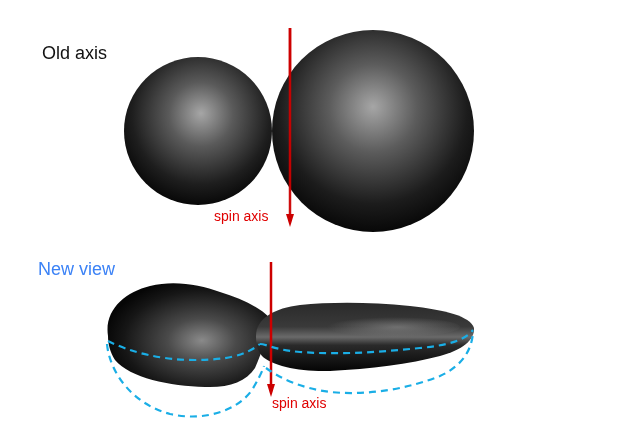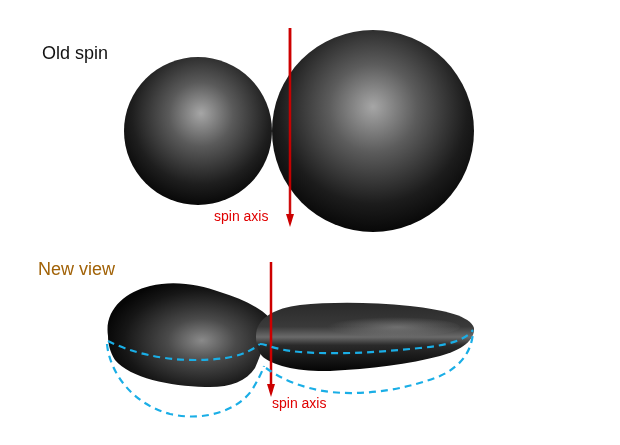--- a/index.html
+++ b/index.html
@@ -64,17 +64,17 @@
 
     <g fill="none" stroke="#1aaee6" stroke-width="2.2" stroke-dasharray="7,5">
       <path d="M108,341 C130,352 160,360 195,360 C225,360 245,356 260,344"></path>
       <path d="M107,344 C110,375 135,405 170,414 C205,422 238,410 252,390 C258,380 262,372 264,366"></path>
       <path d="M260,344 C266,344 275,350 300,352 C340,355 380,352 420,348 C450,345 465,340 473,330"></path>
       <path d="M266,368 C280,378 300,388 330,392 C370,396 410,388 440,376 C462,366 472,350 473,332"></path>
     </g>
   </g>
 </svg>
 
-<div class="lbl" style="position:absolute;left:42px;top:43px;font-size:18px;color:#111;">Old spin</div>
+<div class="lbl" style="position:absolute;left:42px;top:43px;font-size:18px;color:#111;">Old axis</div>
 <div class="lbl" style="position:absolute;left:214px;top:208px;font-size:14px;color:#e00000;">spin axis</div>
 
-<div class="lbl" style="position:absolute;left:38px;top:259px;font-size:18px;color:#a16207;">New view</div>
+<div class="lbl" style="position:absolute;left:38px;top:259px;font-size:18px;color:#3b82f6;">New view</div>
 <div class="lbl" style="position:absolute;left:272px;top:395px;font-size:14px;color:#e00000;">spin axis</div>
 
 </body></html>

